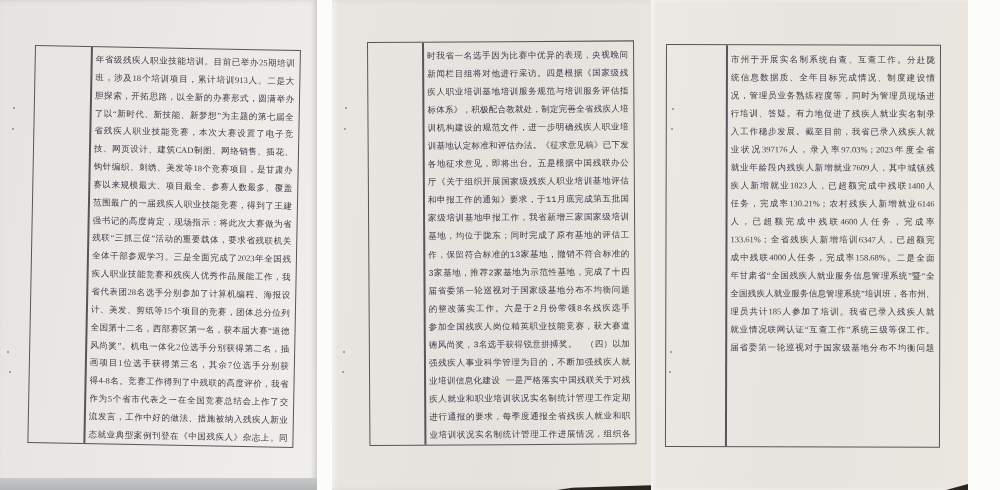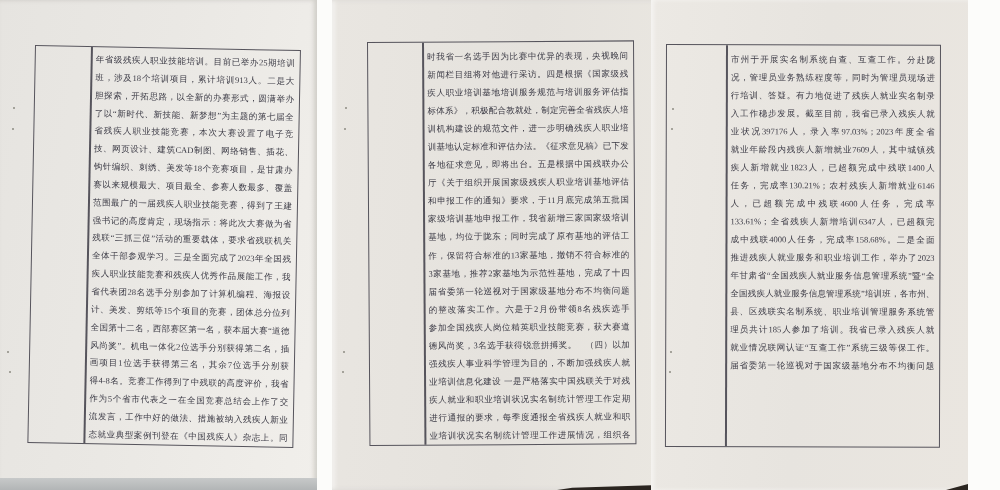--- a/index.html
+++ b/index.html
@@ -11,20 +11,21 @@
   .photo{position:absolute;top:0;height:490px;}
   #photo1{
     left:0;width:317px;
     background:linear-gradient(100deg,#e6e4e0 0%,#eae8e4 45%,#f1efeb 100%);
     box-shadow:inset -3px 0 4px rgba(150,145,138,.35);
   }
   #photo2{
     left:332px;width:329px;
     background:linear-gradient(95deg,#e9e6e1 0%,#e5e2dd 55%,#eae7e1 100%);
     box-shadow:inset -3px 0 4px rgba(150,145,138,.30), inset 3px 0 4px rgba(255,255,255,.5);
+    font-family:Liberation Mono, monospace;
   }
   #photo3{
     left:651px;width:317px;
     background:linear-gradient(95deg,#ece9e4 0%,#e7e4df 50%,#eae6e0 100%);
     box-shadow:inset 3px 0 4px rgba(255,255,255,.5);
   }
   .sheet{
     position:absolute;
     border:1.5px solid #56545c;
     transform-origin:top left;
@@ -128,34 +129,33 @@
       </div>
   </div>
   <div class="dark-wedge" id="wedge2"></div>
 </div>
 
 <div class="photo" id="photo3">
   <div class="sheet" id="sheet3">
     <div class="divider"></div>
     <div class="text-col">
         <div class="t-line">市州于开展实名制系统自查、互查工作。分赴陇</div>
+        <div class="t-line">统信息数据质、全年目标完成情况、制度建设情</div>
         <div class="t-line">况，管理员业务熟练程度等，同时为管理员现场进</div>
         <div class="t-line">行培训、答疑。有力地促进了残疾人就业实名制录</div>
         <div class="t-line">入工作稳步发展。截至目前，我省已录入残疾人就</div>
         <div class="t-line">业状况397176人，录入率97.03%；2023年度全省</div>
         <div class="t-line">就业年龄段内残疾人新增就业7609人，其中城镇残</div>
         <div class="t-line">疾人新增就业1823人，已超额完成中残联1400人</div>
         <div class="t-line">任务，完成率130.21%；农村残疾人新增就业6146</div>
         <div class="t-line">人，已超额完成中残联4600人任务，完成率</div>
         <div class="t-line">133.61%；全省残疾人新增培训6347人，已超额完</div>
         <div class="t-line">成中残联4000人任务，完成率158.68%。二是全面</div>
-        <div class="t-line">推进残疾人就业服务和职业培训工作，举办了2023</div>
         <div class="t-line">年甘肃省“全国残疾人就业服务信息管理系统”暨“全</div>
         <div class="t-line">全国残疾人就业服务信息管理系统”培训班，各市州、</div>
-        <div class="t-line">县、区残联实名制系统、职业培训管理服务系统管</div>
         <div class="t-line">理员共计185人参加了培训。我省已录入残疾人就</div>
         <div class="t-line">就业情况联网认证“互查工作”系统三级等保工作。</div>
         <div class="t-line">届省委第一轮巡视对于国家级基地分布不均衡问题</div>
       </div>
   </div>
   <div class="dark-wedge" id="wedge3"></div>
 </div>
 
 <div class="speck" style="left:13px;top:107px"></div>
 <div class="speck" style="left:12px;top:128px"></div>

